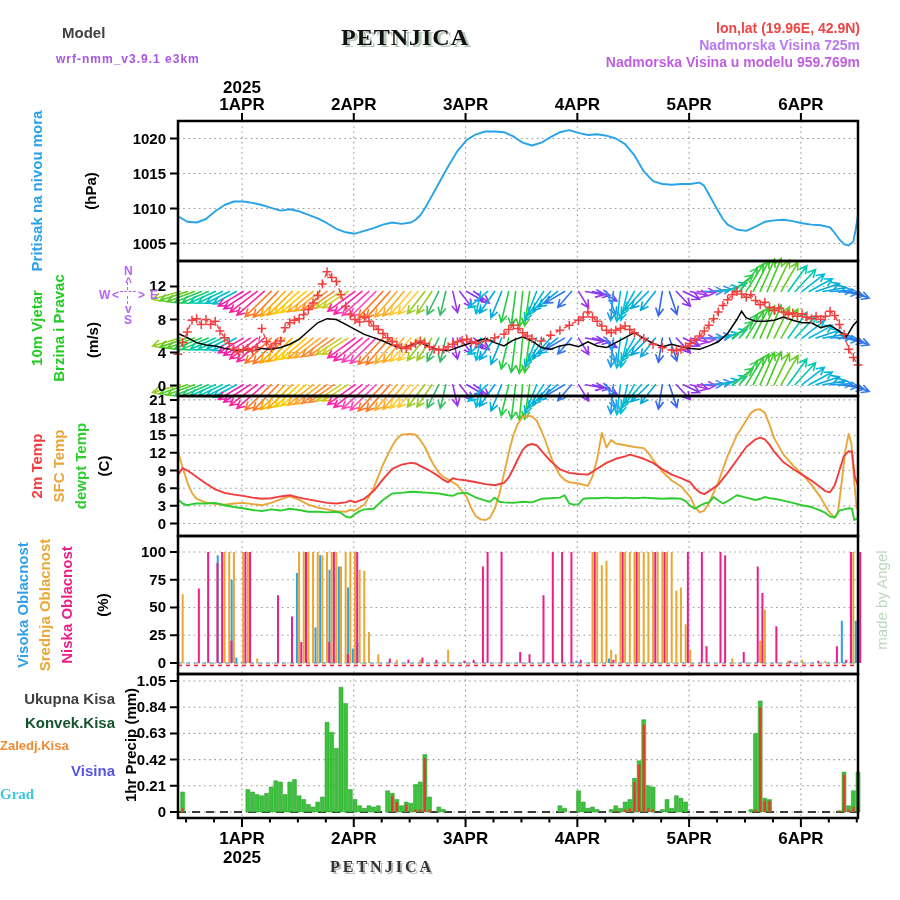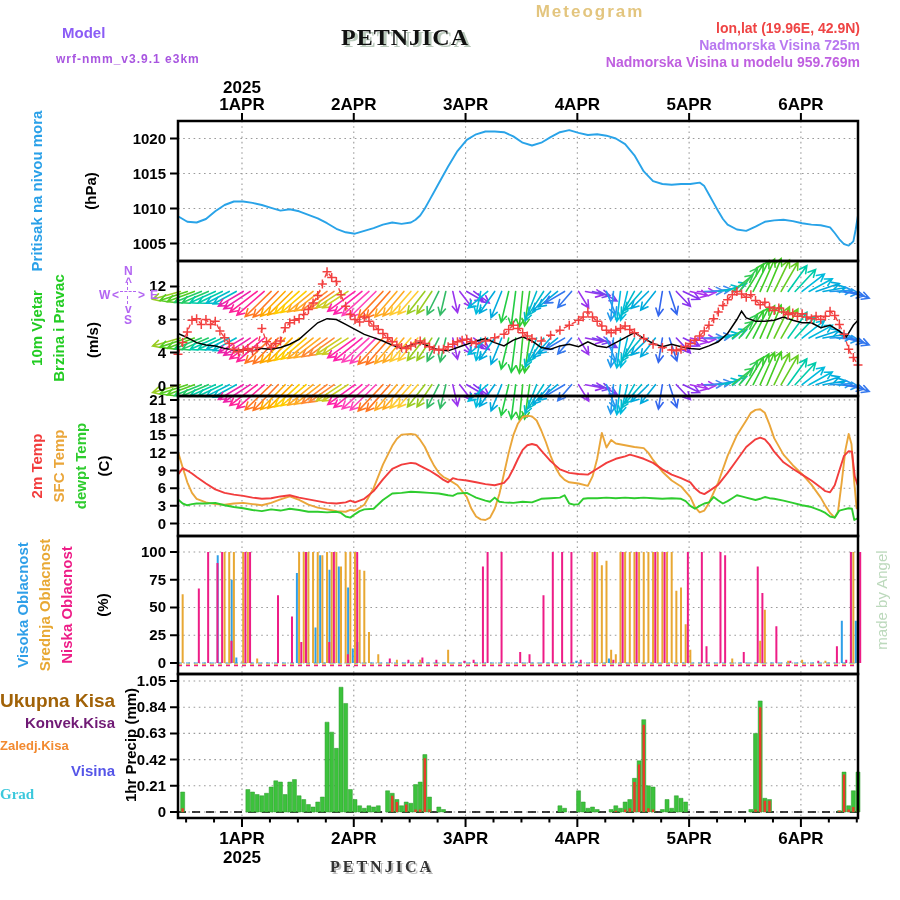--- a/index.html
+++ b/index.html
@@ -394,22 +394,21 @@
         <text x="689.1178082191781" y="110" text-anchor="middle" font-size="17">5APR</text>
         <text x="689.1178082191781" y="844" text-anchor="middle" font-size="17">5APR</text>
         <text x="800.8986301369863" y="110" text-anchor="middle" font-size="17">6APR</text>
         <text x="800.8986301369863" y="844" text-anchor="middle" font-size="17">6APR</text>
         <path d="M170 243.5H178M170 208.5H178M170 173.5H178M170 138.5H178M170 385.52017114914423H178M170 352.5128361858191H178M170 319.5055012224939H178M170 286.49816625916867H178M170 523.5189234650967H178M170 505.8570227081581H178M170 488.1951219512195H178M170 470.53322119428094H178M170 452.8713204373423H178M170 435.2094196804037H178M170 417.5475189234651H178M170 399.88561816652646H178M170 663.0088495575221H178M170 635.2534191472245H178M170 607.4979887369268H178M170 579.7425583266291H178M170 551.9871279163315H178M170 812.0103986135182H178M170 785.8058925476603H178M170 759.6013864818025H178M170 733.3968804159446H178M170 707.1923743500867H178M170 680.9878682842287H178M241.99452054794523 113V121M241.99452054794523 818V827M353.7753424657534 113V121M353.7753424657534 818V827M465.5561643835616 113V121M465.5561643835616 818V827M577.3369863013698 113V121M577.3369863013698 818V827M689.1178082191781 113V121M689.1178082191781 818V827M800.8986301369863 113V121M800.8986301369863 818V827M186.1041095890411 818V822.5M214.04931506849314 818V822.5M241.99452054794523 818V822.5M269.9397260273973 818V822.5M297.8849315068493 818V822.5M325.83013698630134 818V822.5M353.7753424657534 818V822.5M381.72054794520545 818V822.5M409.6657534246575 818V822.5M437.61095890410957 818V822.5M465.5561643835616 818V822.5M493.50136986301374 818V822.5M521.4465753424658 818V822.5M549.3917808219178 818V822.5M577.33698630137 818V822.5M605.2821917808219 818V822.5M633.2273972602741 818V822.5M661.172602739726 818V822.5M689.1178082191782 818V822.5M717.0630136986301 818V822.5M745.0082191780823 818V822.5M772.9534246575342 818V822.5M800.8986301369863 818V822.5M828.8438356164384 818V822.5M856.7890410958904 818V822.5" stroke="#000" stroke-width="2" fill="none"></path>
         <text x="241.99452054794523" y="93" text-anchor="middle" font-size="17">2025</text>
         <text x="241.99452054794523" y="863" text-anchor="middle" font-size="17">2025</text>
       </g>
     </svg>
 
-  <div class="abs hdr" style="left:480px;top:2px;width:220px;text-align:center;font-size:17px;letter-spacing:2px;color:#e3c57e;">Meteogram</div>
-  <div class="abs hdr" style="left:62px;top:24px;font-size:15px;color:#8b5cf6;">Model</div>
+  <div class="abs hdr" style="left:62px;top:24px;font-size:15px;color:#404040;">Model</div>
   <div class="abs hdr" style="left:56px;top:52px;font-size:12px;letter-spacing:1px;color:#a855e0;">wrf-nmm_v3.9.1 e3km</div>
   <div class="abs title" style="left:300px;top:24px;width:210px;text-align:center;">PETNJICA</div>
   <div class="abs hdr" style="right:40px;top:20px;font-size:14px;color:#ef4444;text-align:right;">lon,lat (19.96E, 42.9N)</div>
   <div class="abs hdr" style="right:40px;top:37px;font-size:14px;color:#b878f0;text-align:right;">Nadmorska Visina 725m</div>
   <div class="abs hdr" style="right:40px;top:54px;font-size:14px;color:#bf5fe0;text-align:center;margin-left:15px;">Nadmorska Visina u modelu 959.769m</div>
 
   <div class="vlabel" style="left:36px;top:191px;color:#29a0e8;">Pritisak na nivou mora</div>
   <div class="vlabel" style="left:90px;top:191px;color:#000;">(hPa)</div>
 
   <div class="vlabel" style="left:36px;top:328px;color:#22cc22;">10m Vjetar</div>
@@ -433,22 +432,22 @@
   <div class="vlabel" style="left:36px;top:466px;color:#f23d3d;">2m Temp</div>
   <div class="vlabel" style="left:58px;top:466px;color:#eaa63a;">SFC Temp</div>
   <div class="vlabel" style="left:80px;top:466px;color:#2ecc2e;">dewpt Temp</div>
   <div class="vlabel" style="left:103px;top:466px;color:#000;">(C)</div>
 
   <div class="vlabel" style="left:22px;top:605px;color:#2f9fe8;">Visoka Oblacnost</div>
   <div class="vlabel" style="left:44px;top:605px;color:#e8a833;">Srednja Oblacnost</div>
   <div class="vlabel" style="left:66px;top:605px;color:#ee1d87;">Niska  Oblacnost</div>
   <div class="vlabel" style="left:102px;top:605px;color:#000;">(%)</div>
 
-  <div class="abs hdr" style="left:0px;top:690px;width:115px;text-align:right;font-size:19px;color:#a16207;">Ukupna Kisa</div>
-  <div class="abs hdr" style="left:0px;top:714px;width:115px;text-align:right;font-size:15px;color:#701a75;">Konvek.Kisa</div>
+  <div class="abs hdr" style="left:0px;top:690px;width:115px;text-align:right;font-size:15px;color:#404040;">Ukupna Kisa</div>
+  <div class="abs hdr" style="left:0px;top:714px;width:115px;text-align:right;font-size:15px;color:#14532d;">Konvek.Kisa</div>
   <div class="abs hdr" style="left:0px;top:738px;width:115px;text-align:left;font-size:13px;color:#f28a30;">Zaledj.Kisa</div>
   <div class="abs hdr" style="left:0px;top:762px;width:115px;text-align:right;font-size:15px;color:#5555e8;">Visina</div>
   <div class="abs hdr" style="left:0px;top:786px;width:115px;text-align:left;font-size:15px;color:#3cc8dc;font-family:Liberation Serif, serif;">Grad</div>
   <div class="vlabel" style="left:130px;top:745px;color:#000;">1hr Precip (mm)</div>
 
   <div class="vlabel" style="left:881px;top:600px;color:#bcd9bc;font-weight:normal;">made by Angel</div>
   <div class="abs footer-station" style="left:330px;top:858px;">PETNJICA</div>
 </div>
 
 </body></html>

